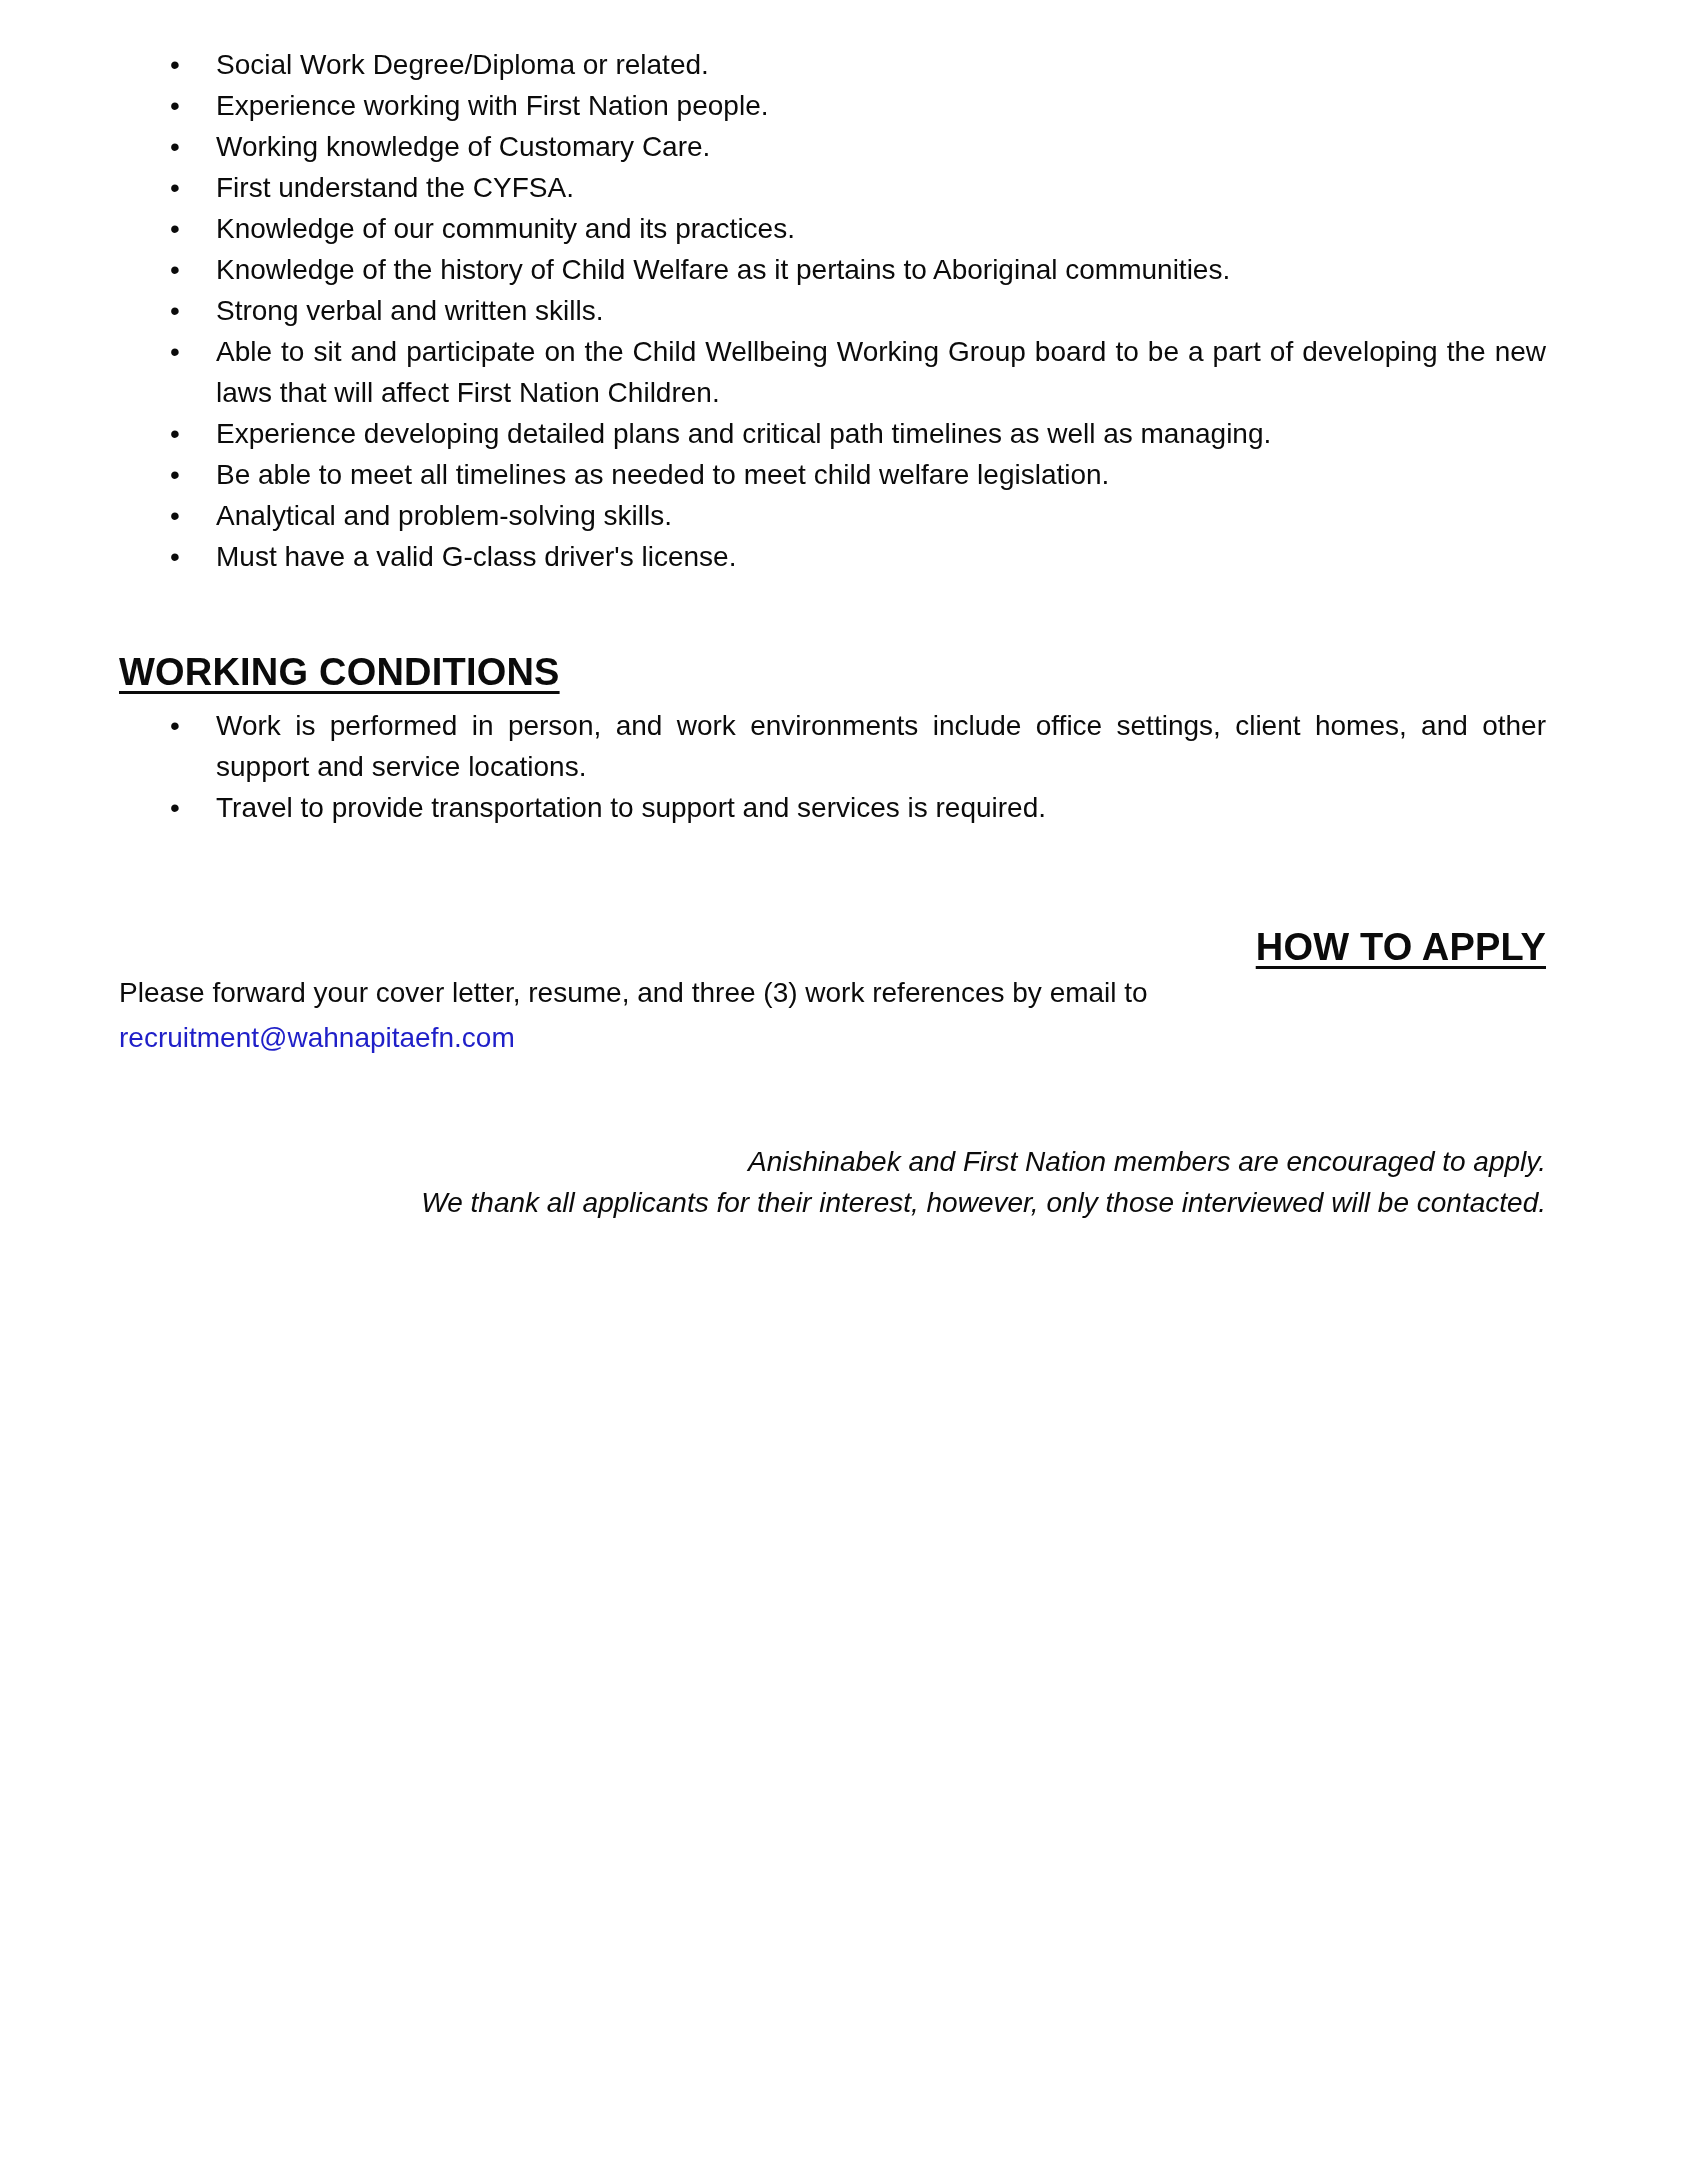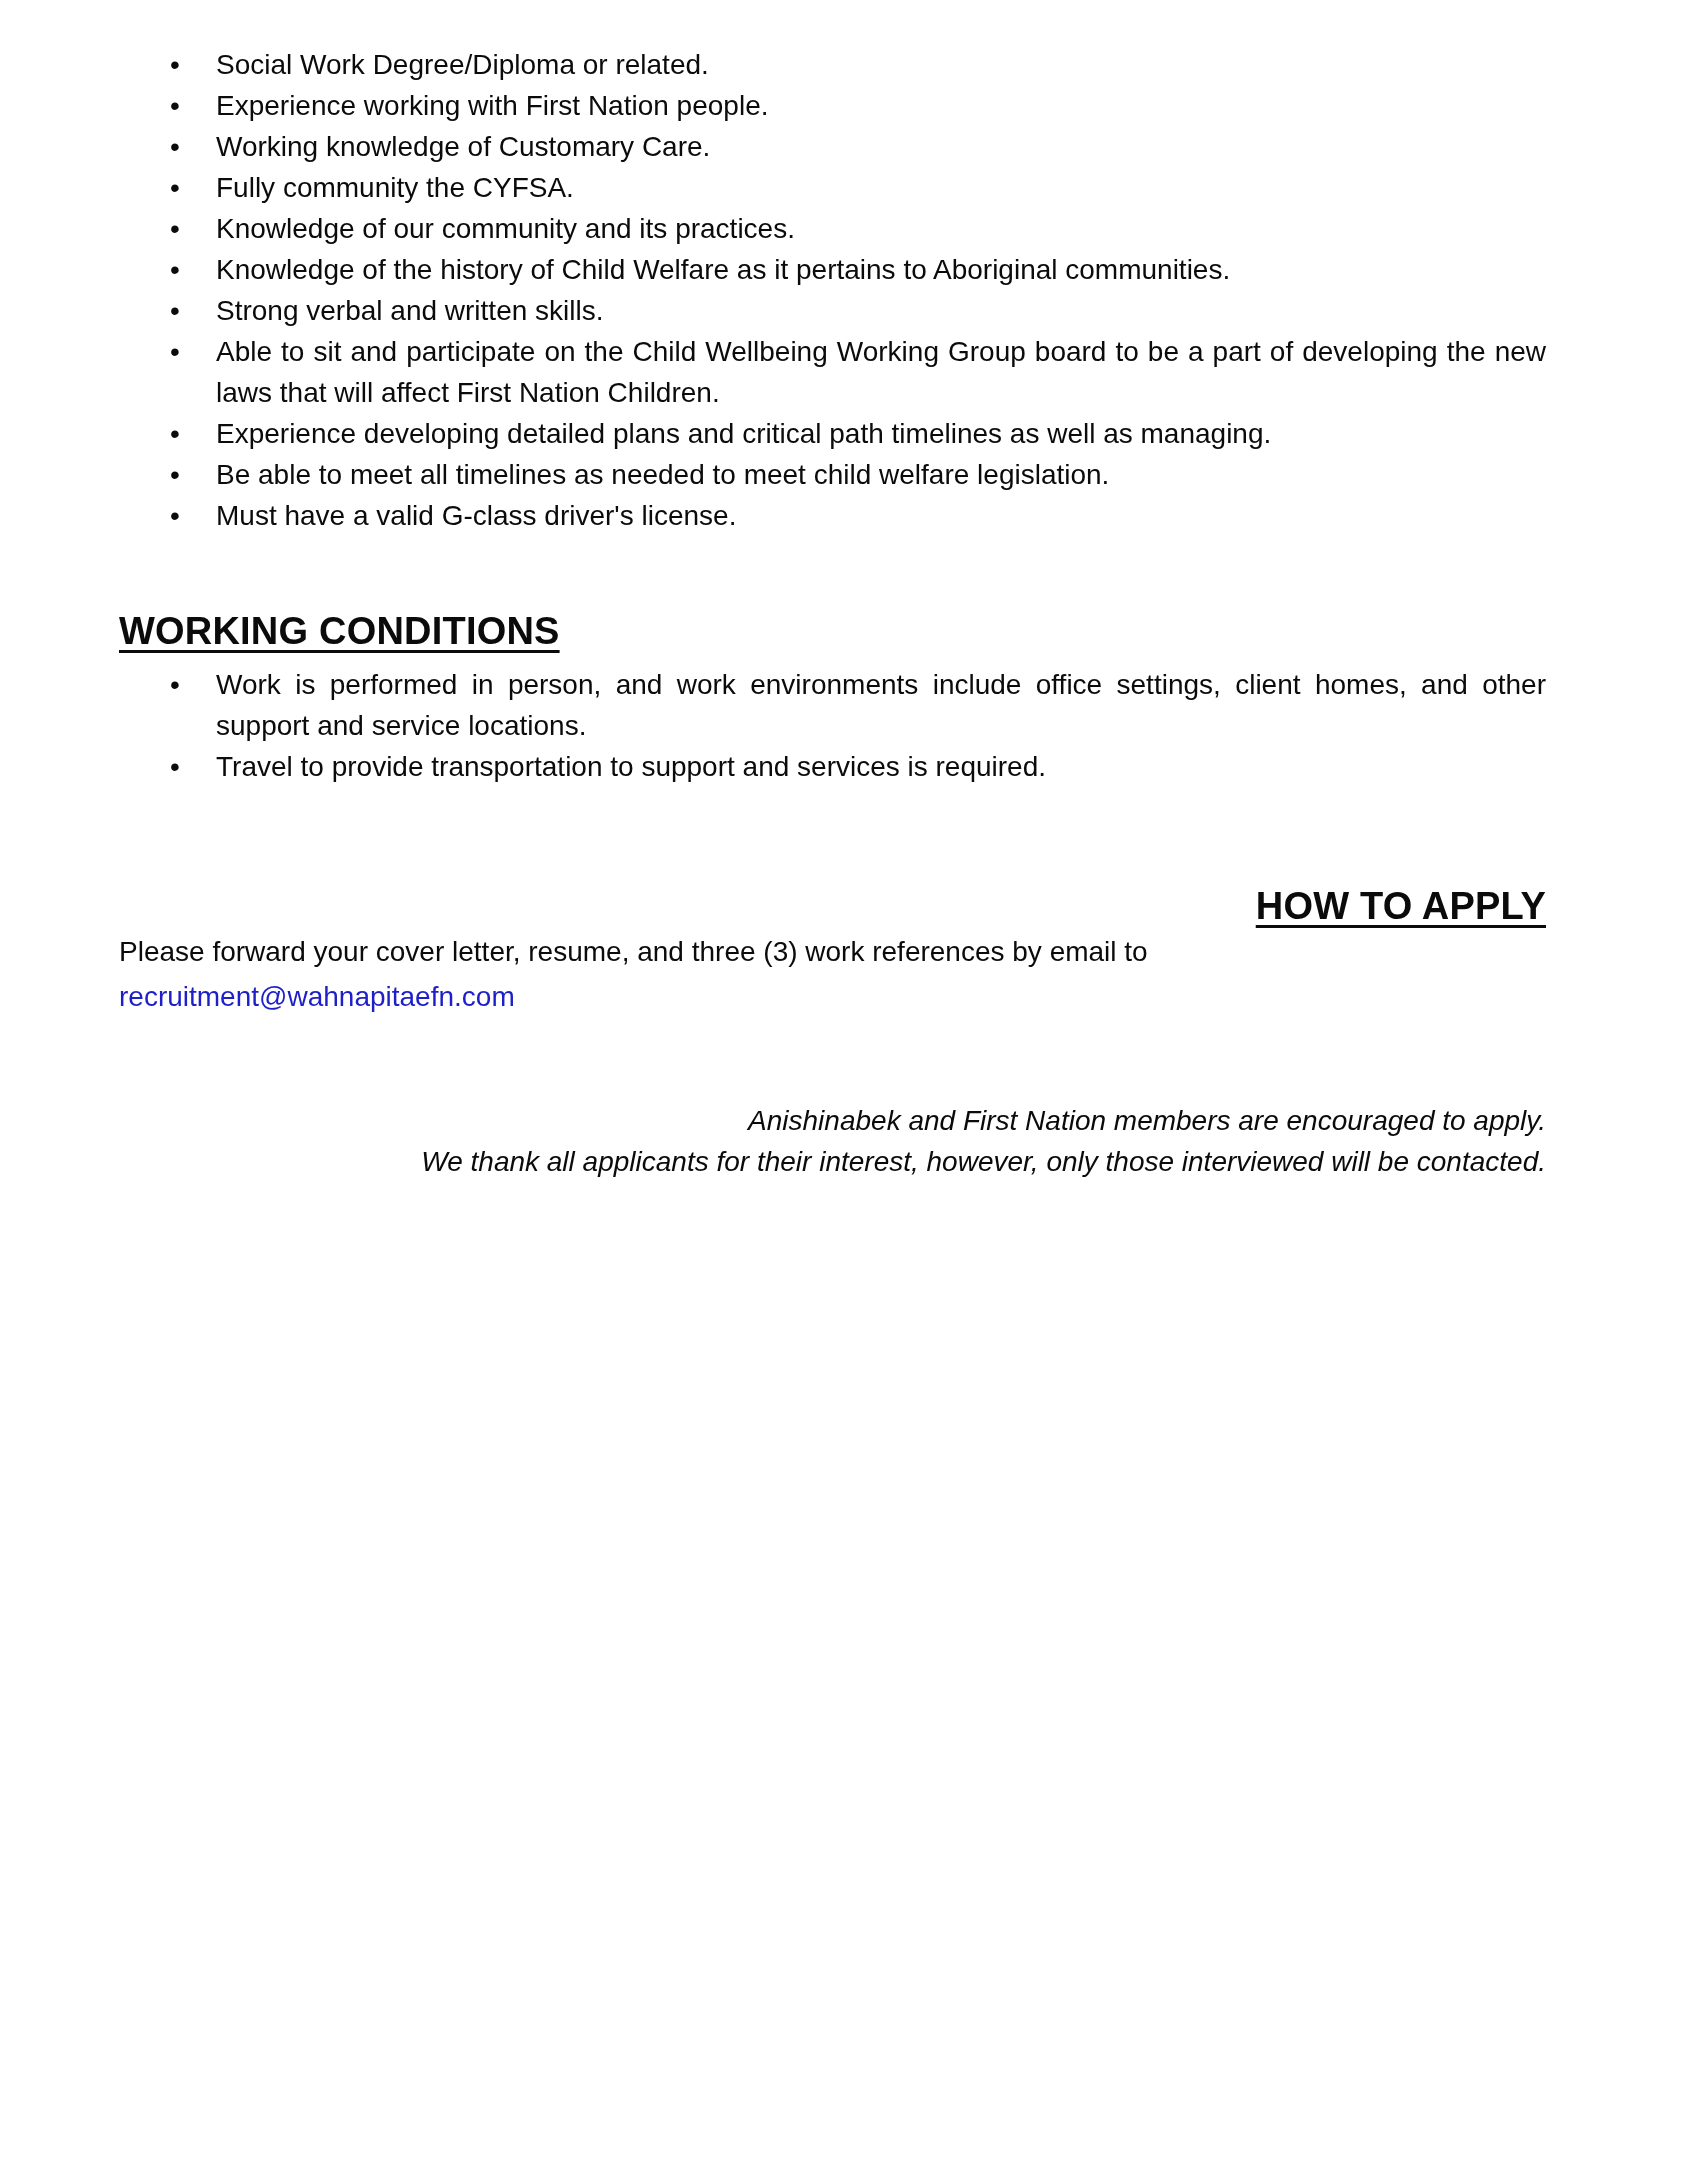--- a/index.html
+++ b/index.html
@@ -72,27 +72,28 @@
 </style>
 </head>
 <body>
 
 <div class="page">
 
   <ul class="bullets">
     <li>Social Work Degree/Diploma or related.</li>
     <li>Experience working with First Nation people.</li>
     <li>Working knowledge of Customary Care.</li>
-    <li>Fully community the CYFSA.</li>
+    <li>First understand the CYFSA.</li>
     <li>Knowledge of our community and its practices.</li>
     <li>Knowledge of the history of Child Welfare as it pertains to Aboriginal communities.</li>
     <li>Strong verbal and written skills.</li>
     <li>Able to sit and participate on the Child Wellbeing Working Group board to be a part of developing the new laws that will affect First Nation Children.</li>
     <li>Experience developing detailed plans and critical path timelines as well as managing.</li>
     <li>Be able to meet all timelines as needed to meet child welfare legislation.</li>
+    <li>Analytical and problem-solving skills.</li>
     <li>Must have a valid G-class driver's license.</li>
   </ul>
 
   <h2 class="section-heading" id="working-conditions-heading">WORKING CONDITIONS</h2>
 
   <ul class="bullets wc">
     <li>Work is performed in person, and work environments include office settings, client homes, and other support and service locations.</li>
     <li>Travel to provide transportation to support and services is required.</li>
   </ul>
 

